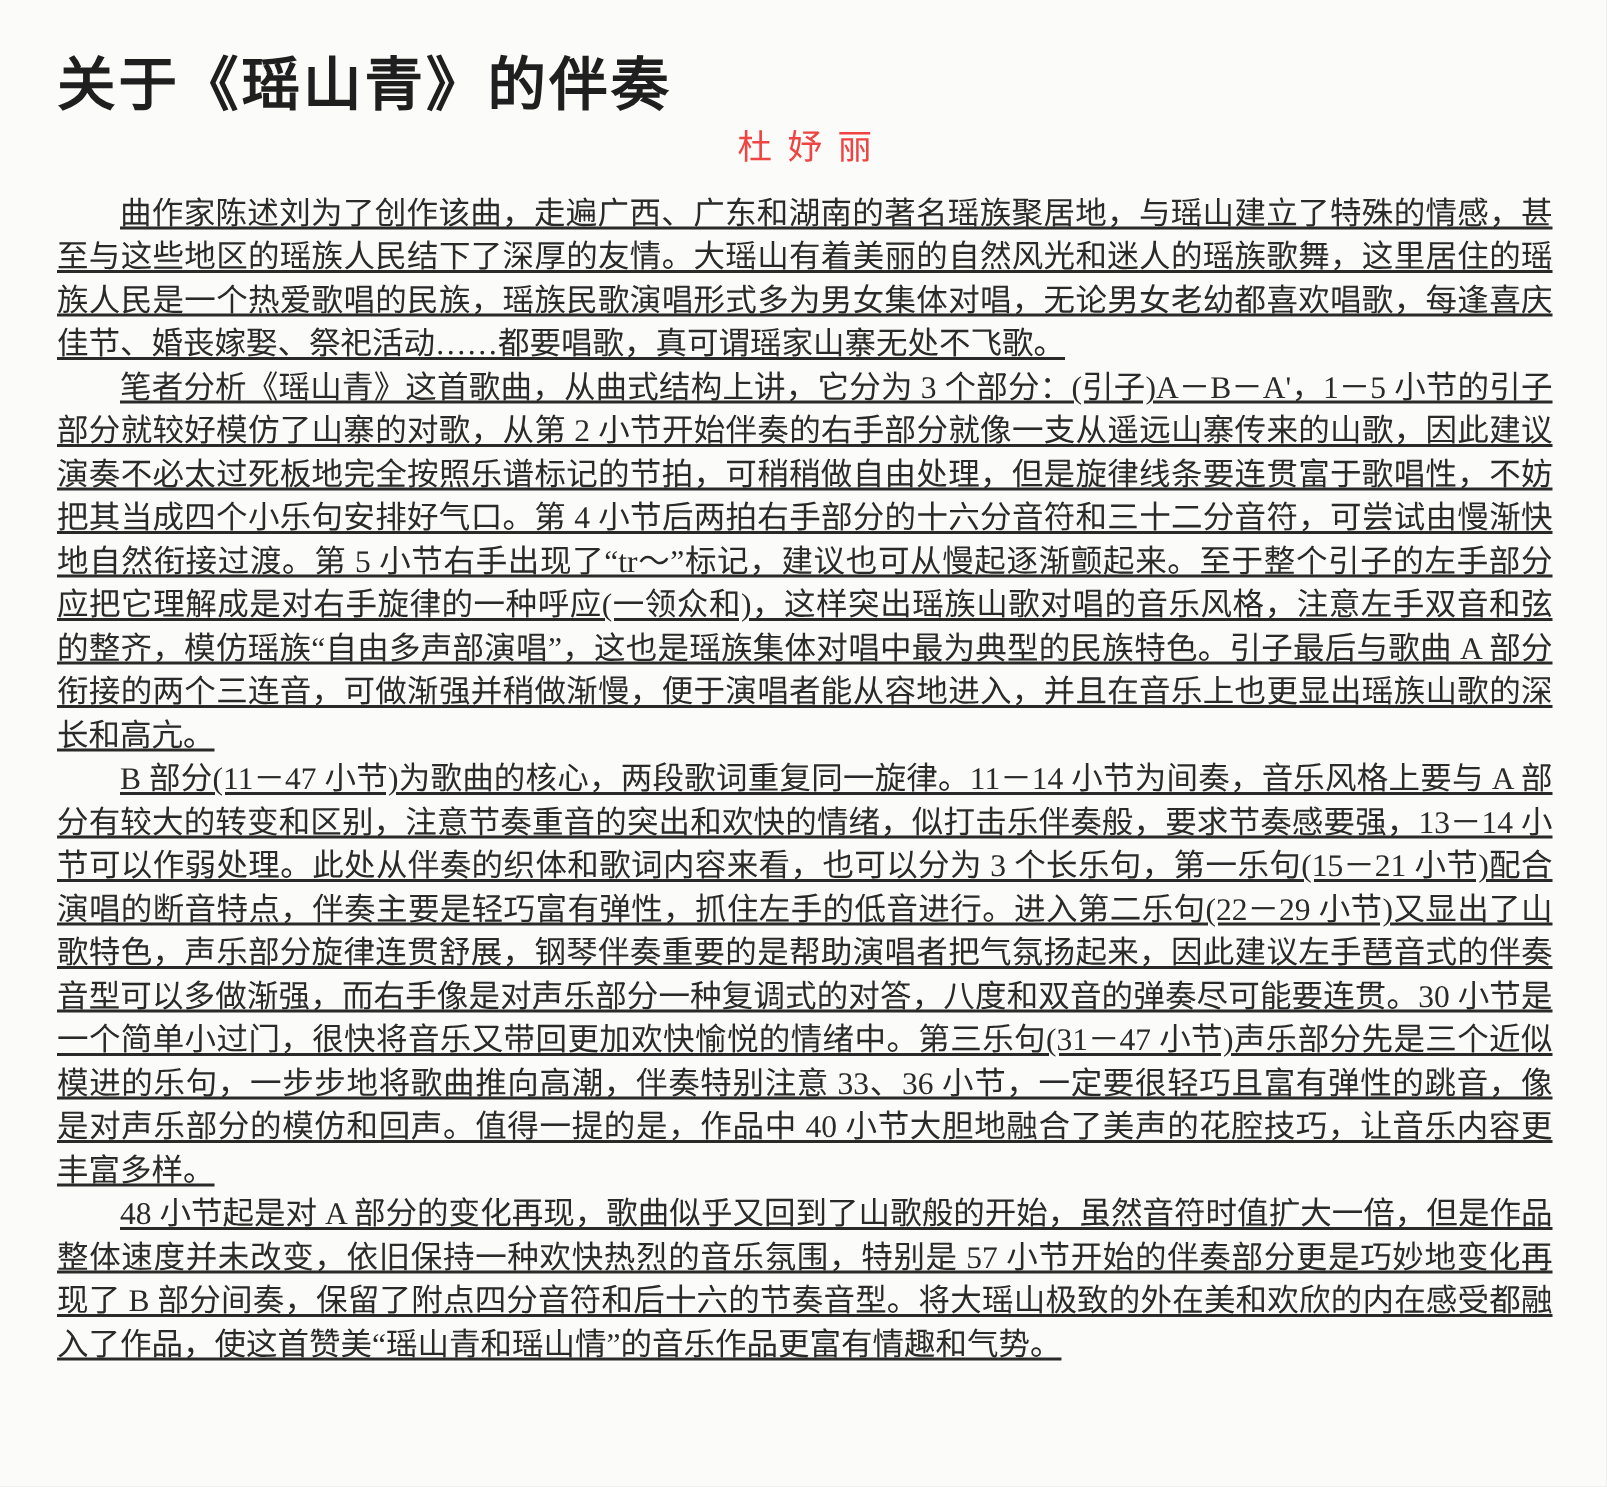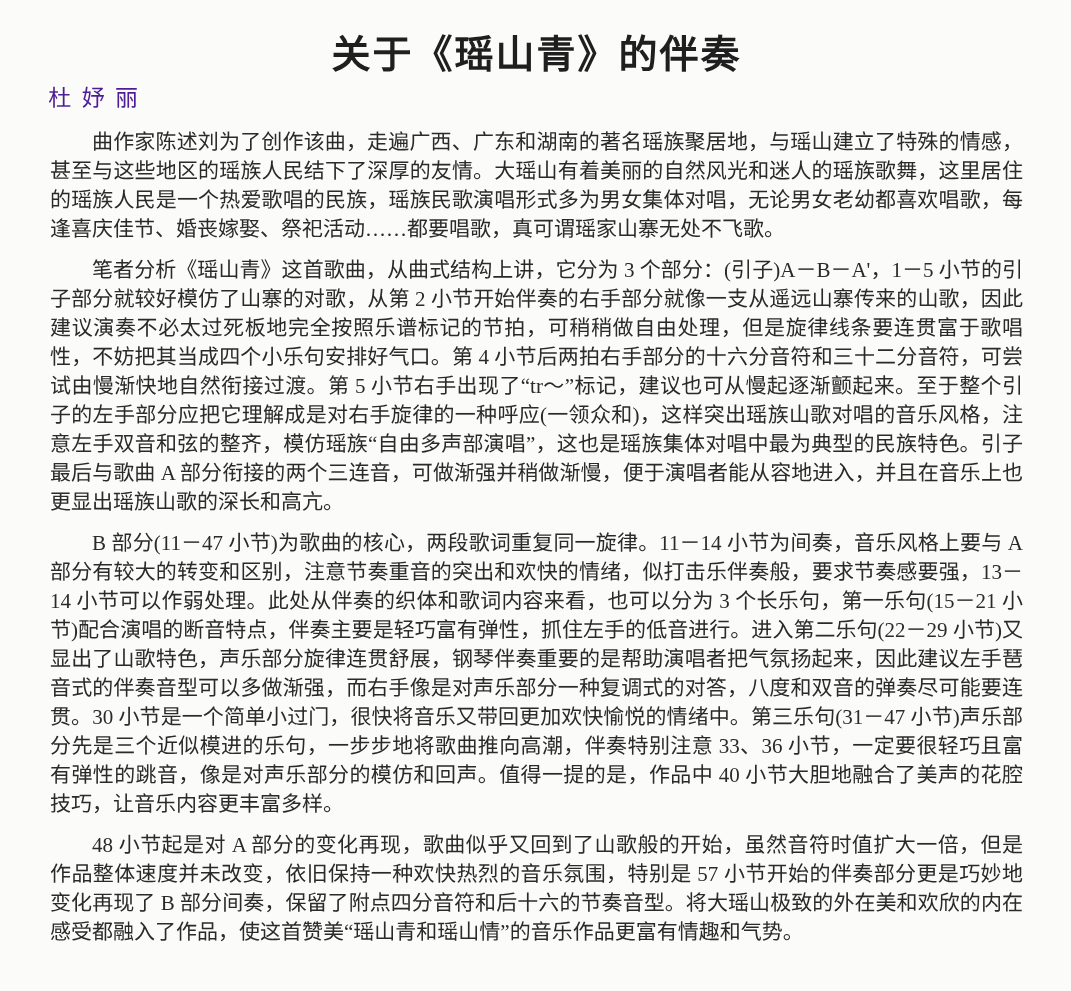--- a/index.html
+++ b/index.html
@@ -13,48 +13,50 @@
     height: 991px;
     margin: 0 auto;
     background: #fbfbf9;
     box-sizing: border-box;
     padding: 30px 36px 24px 38px;
     overflow: hidden;
     font-family: "Liberation Serif", "DejaVu Serif", serif;
     color: #262626;
   }
   .doc-title {
-    text-align: center;
-    font-family: Liberation Mono, monospace;
+    text-align: left;
+    font-family: Liberation Sans, sans-serif;
     font-weight: 900;
     font-size: 39px;
     letter-spacing: 2px;
     color: #1f1f1f;
     margin: 6px 0 4px 0;
     line-height: 1.15;
   }
   .doc-author {
+    text-align: center;
     font-size: 23px;
     letter-spacing: 0.45em;
     text-indent: 0.45em; 
-    color: #4c1d95;
+    color: #ef4444;
     margin: 0 0 16px 0;
     line-height: 1.2;
   }
   .article-body {
     font-size: 21px;
     line-height: 29px;
     text-align: justify;
     text-justify: inter-ideograph;
     color: #2a2a2a;
   }
   .article-body p.para {
-    margin: 12px;
+    margin: 0;
     text-indent: 2em;
     word-break: break-all;
+    text-decoration: underline;
   }
 </style>
 </head>
 <body>
 
 <div class="page">
   <h1 class="doc-title">关于《瑶山青》的伴奏</h1>
   <div class="doc-author">杜妤丽</div>
   <div class="article-body">
       <p class="para">曲作家陈述刘为了创作该曲，走遍广西、广东和湖南的著名瑶族聚居地，与瑶山建立了特殊的情感，甚至与这些地区的瑶族人民结下了深厚的友情。大瑶山有着美丽的自然风光和迷人的瑶族歌舞，这里居住的瑶族人民是一个热爱歌唱的民族，瑶族民歌演唱形式多为男女集体对唱，无论男女老幼都喜欢唱歌，每逢喜庆佳节、婚丧嫁娶、祭祀活动……都要唱歌，真可谓瑶家山寨无处不飞歌。</p>

